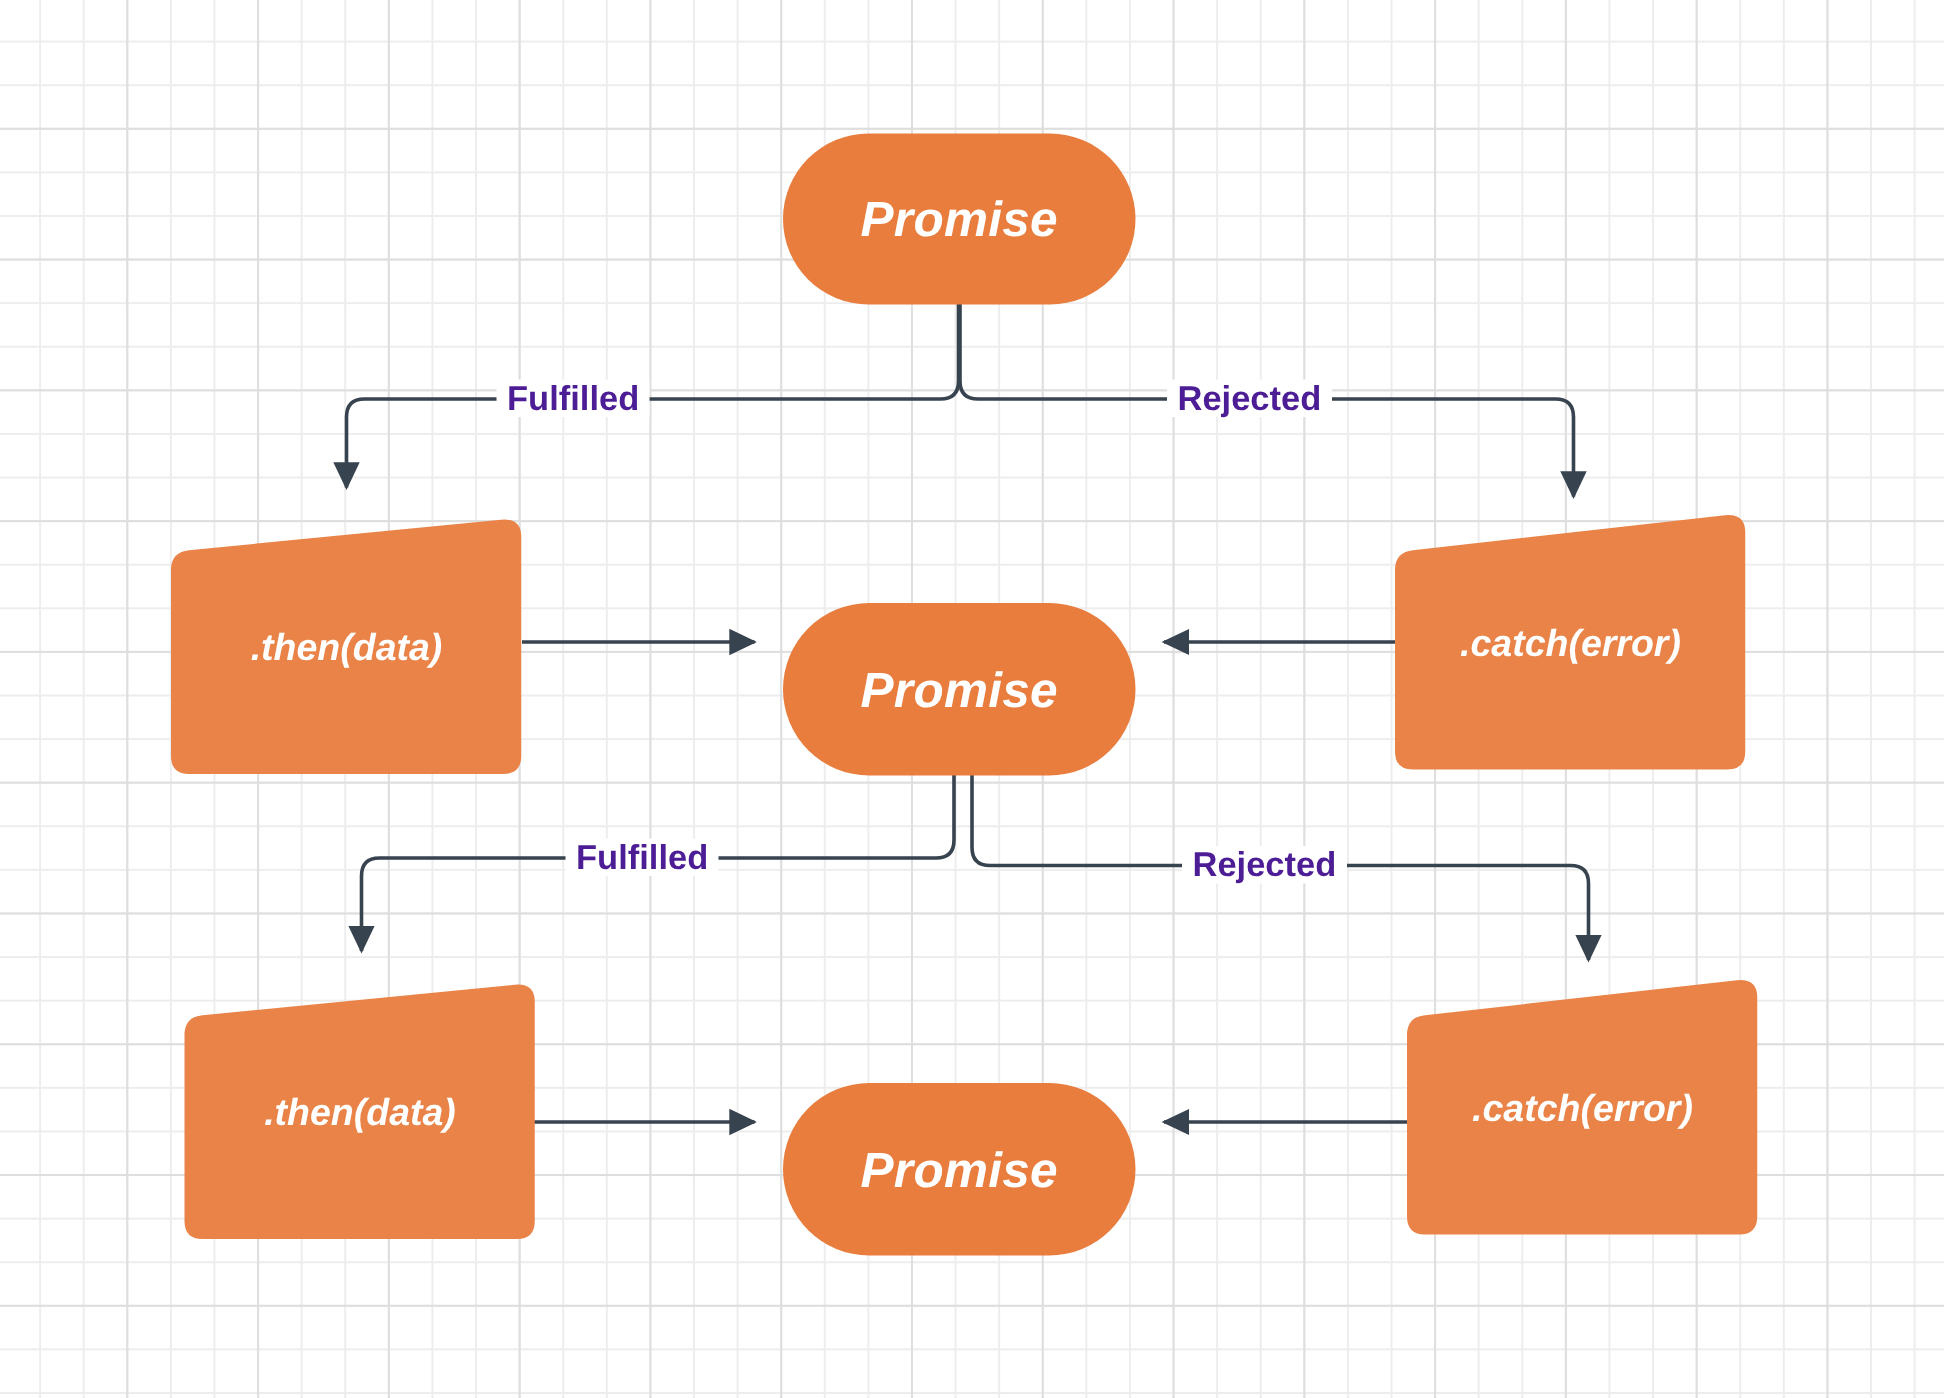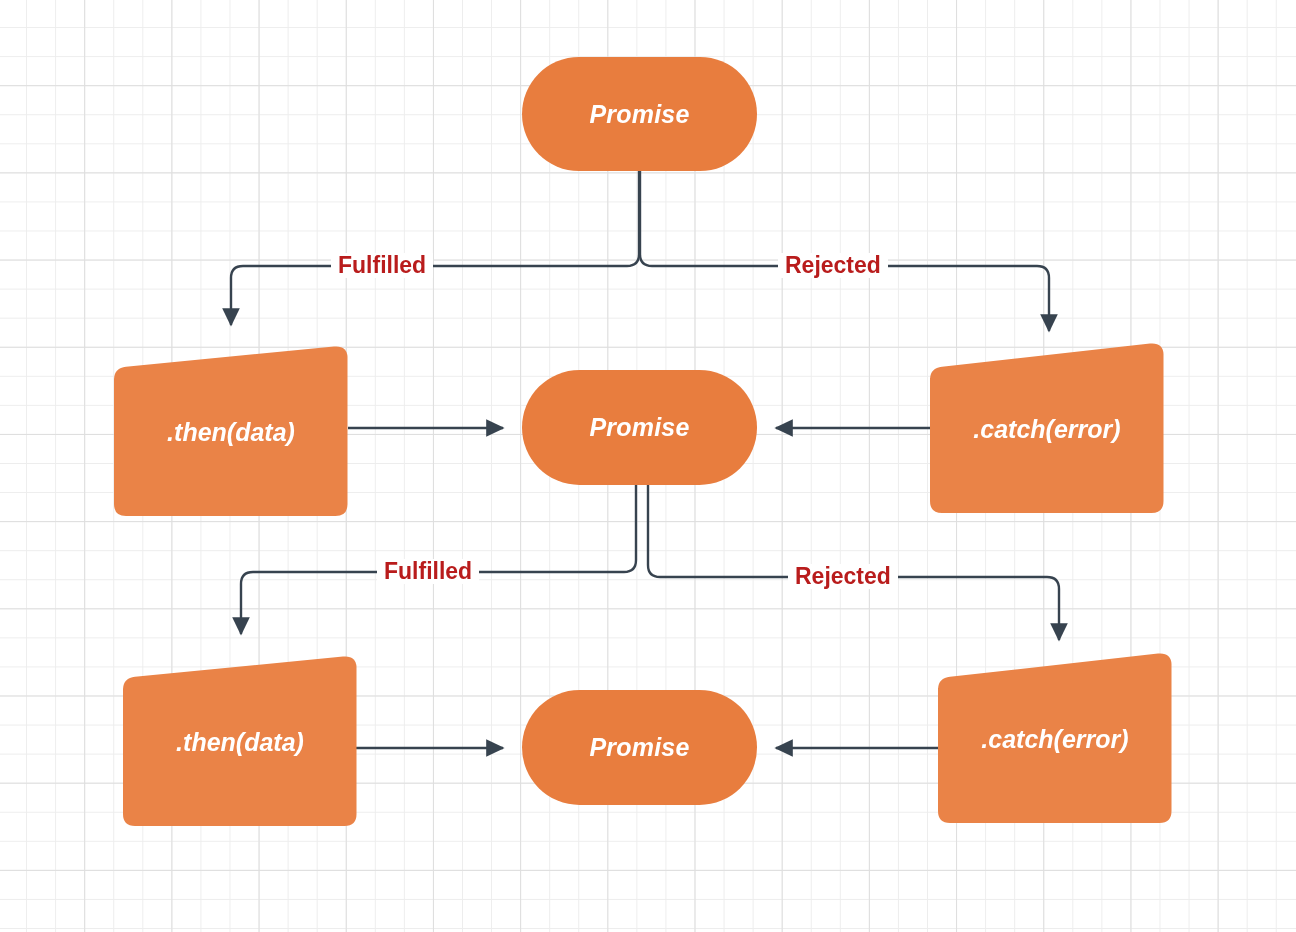--- a/index.html
+++ b/index.html
@@ -43,22 +43,23 @@
     justify-content: center;
     color: #ffffff;
     font-weight: bold;
     font-style: italic;
     text-align: center;
     user-select: none;
     box-sizing: border-box;
   }
   .node-pill {
     border-radius: 58px;
-    font-size: 25px;
+    font-size: 33px;
     letter-spacing: 0.2px;
+    margin-top: 32px;
   }
   .node-skew {
     font-size: 25px;
   }
   .node-skew .skew-bg {
     position: absolute;
     left: 0; top: 0;
     width: 100%;
     height: 100%;
     pointer-events: none;
@@ -66,21 +67,21 @@
   .node-skew .skew-label {
     position: relative;
     z-index: 2;
     text-align: center;
   }
   .edge-label {
     position: absolute;
     font-size: 23px;
     font-weight: bold;
     font-style: normal;
-    color: #b91c1c;
+    color: #4c1d95;
     background: #ffffff;
     padding: 0 7px;
     white-space: nowrap;
     user-select: none;
     line-height: 1.1;
   }
 </style>
 </head>
 <body>
 

